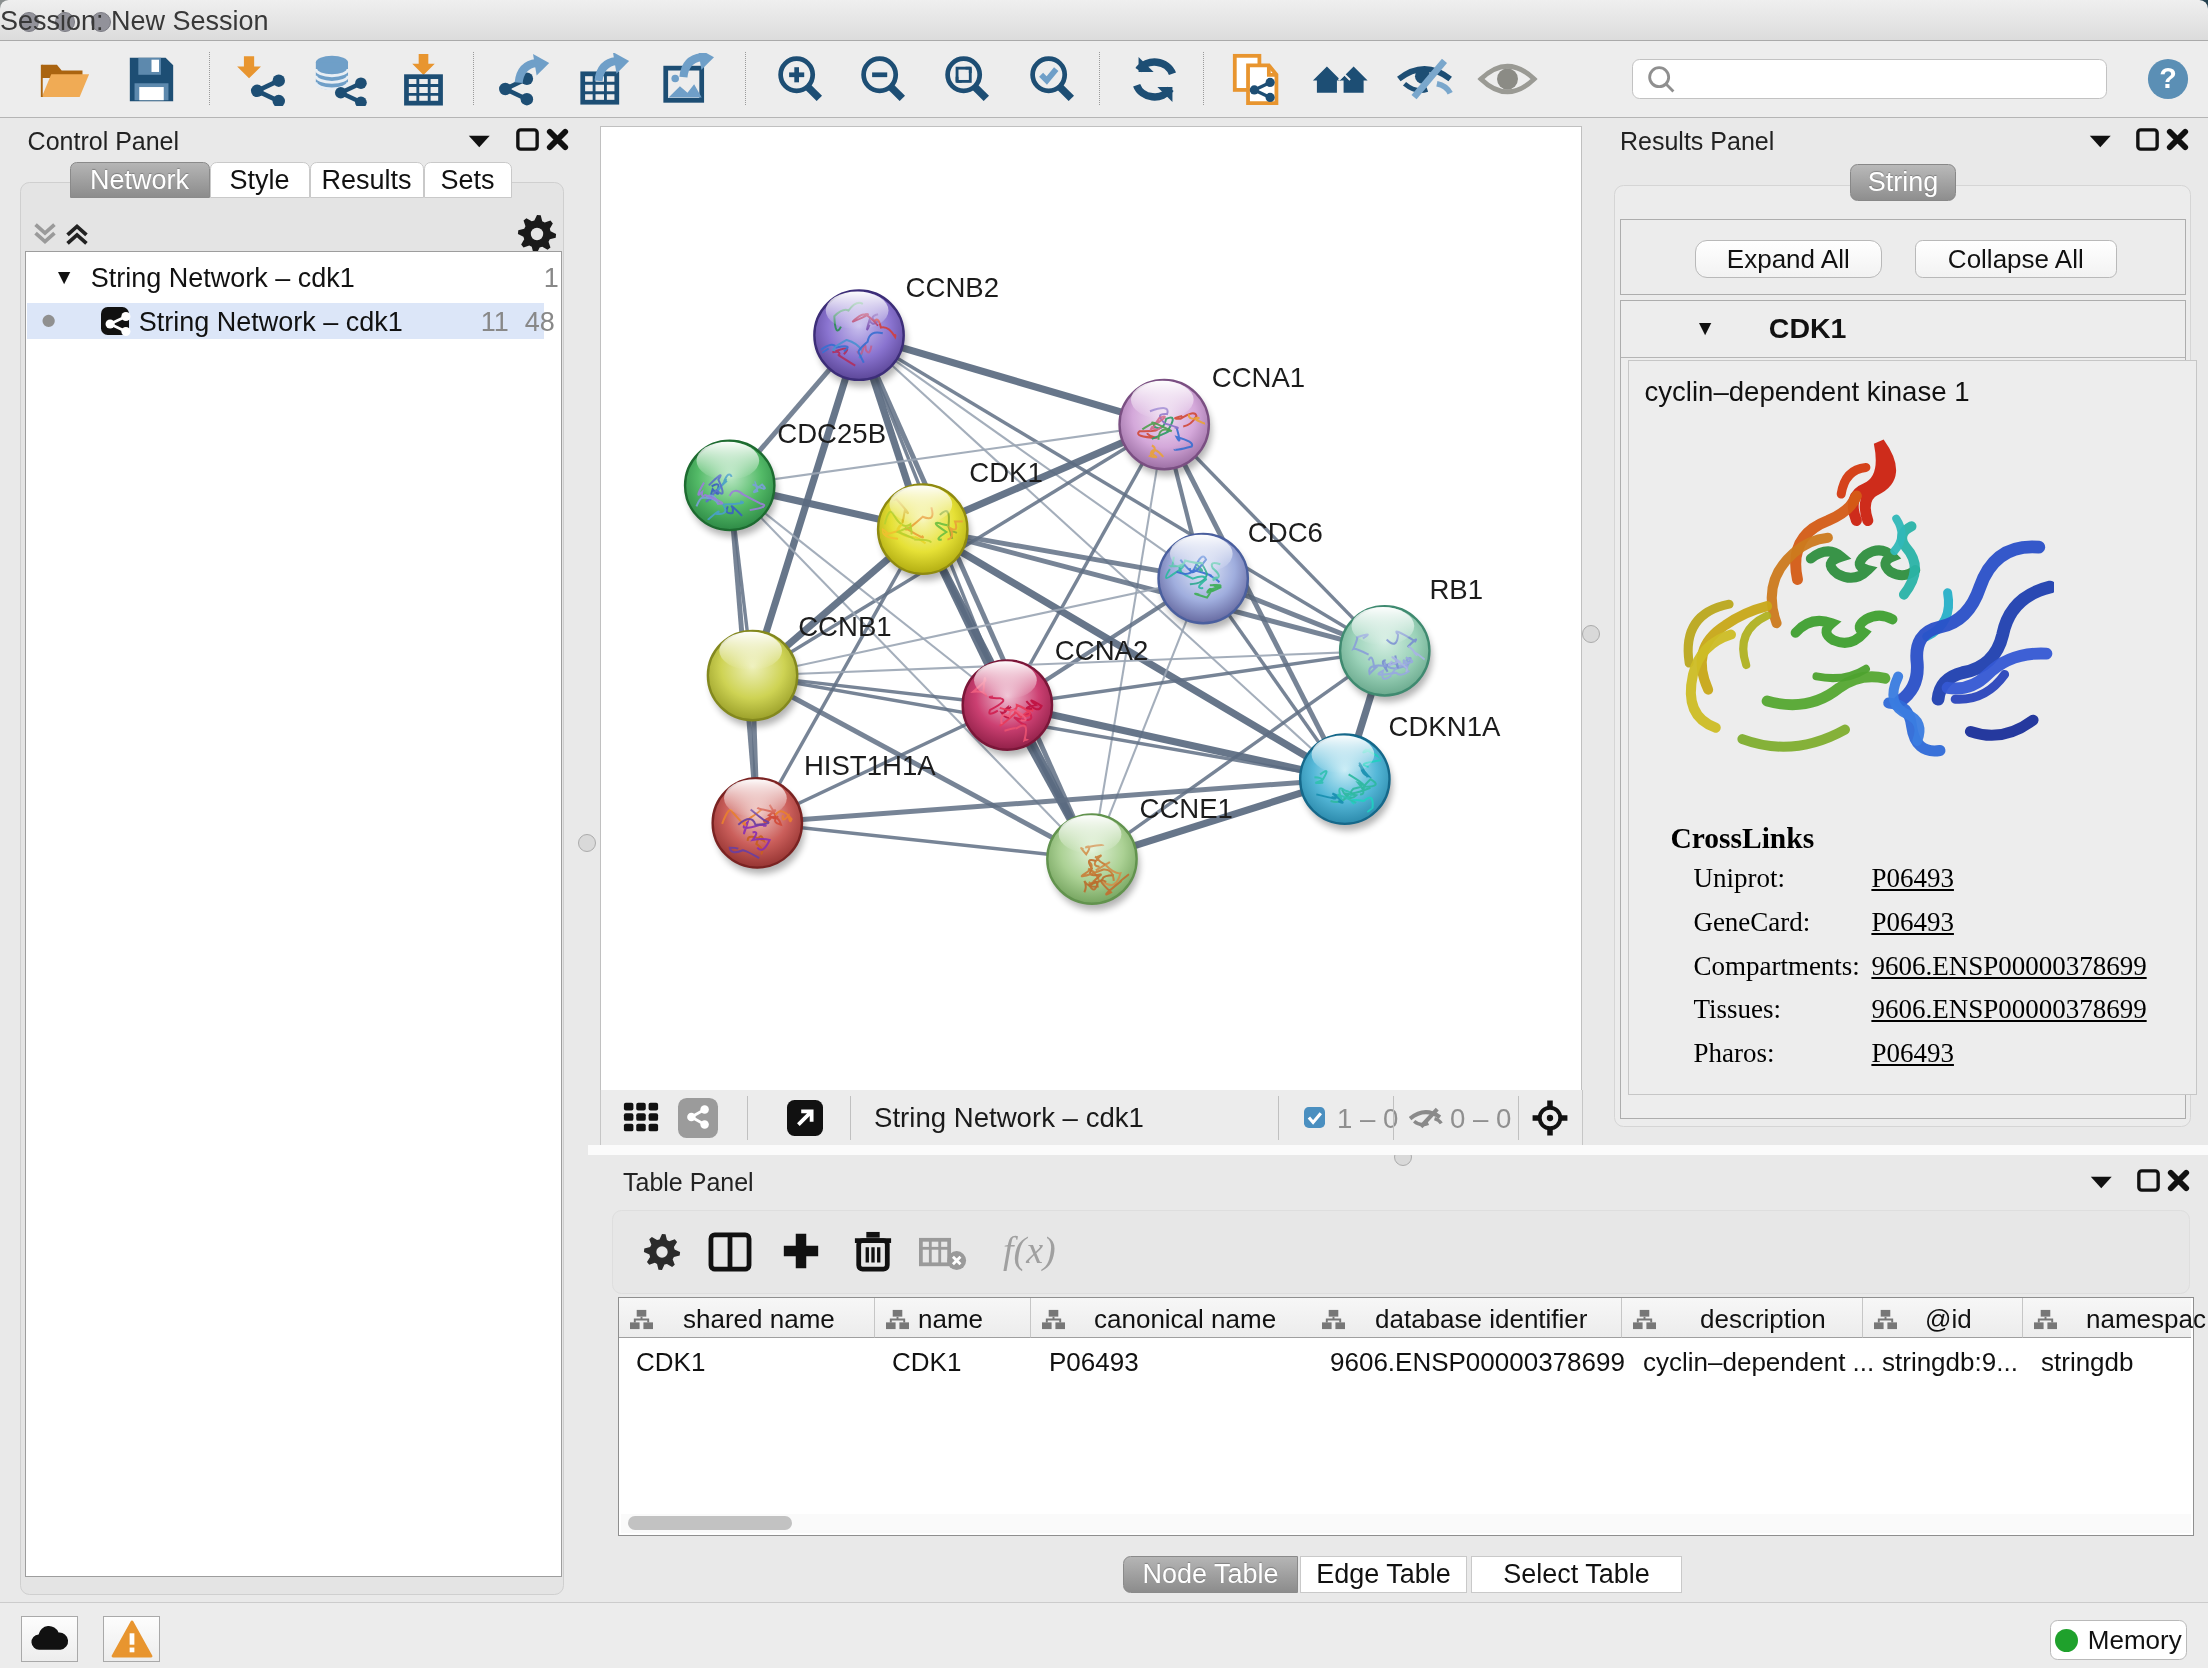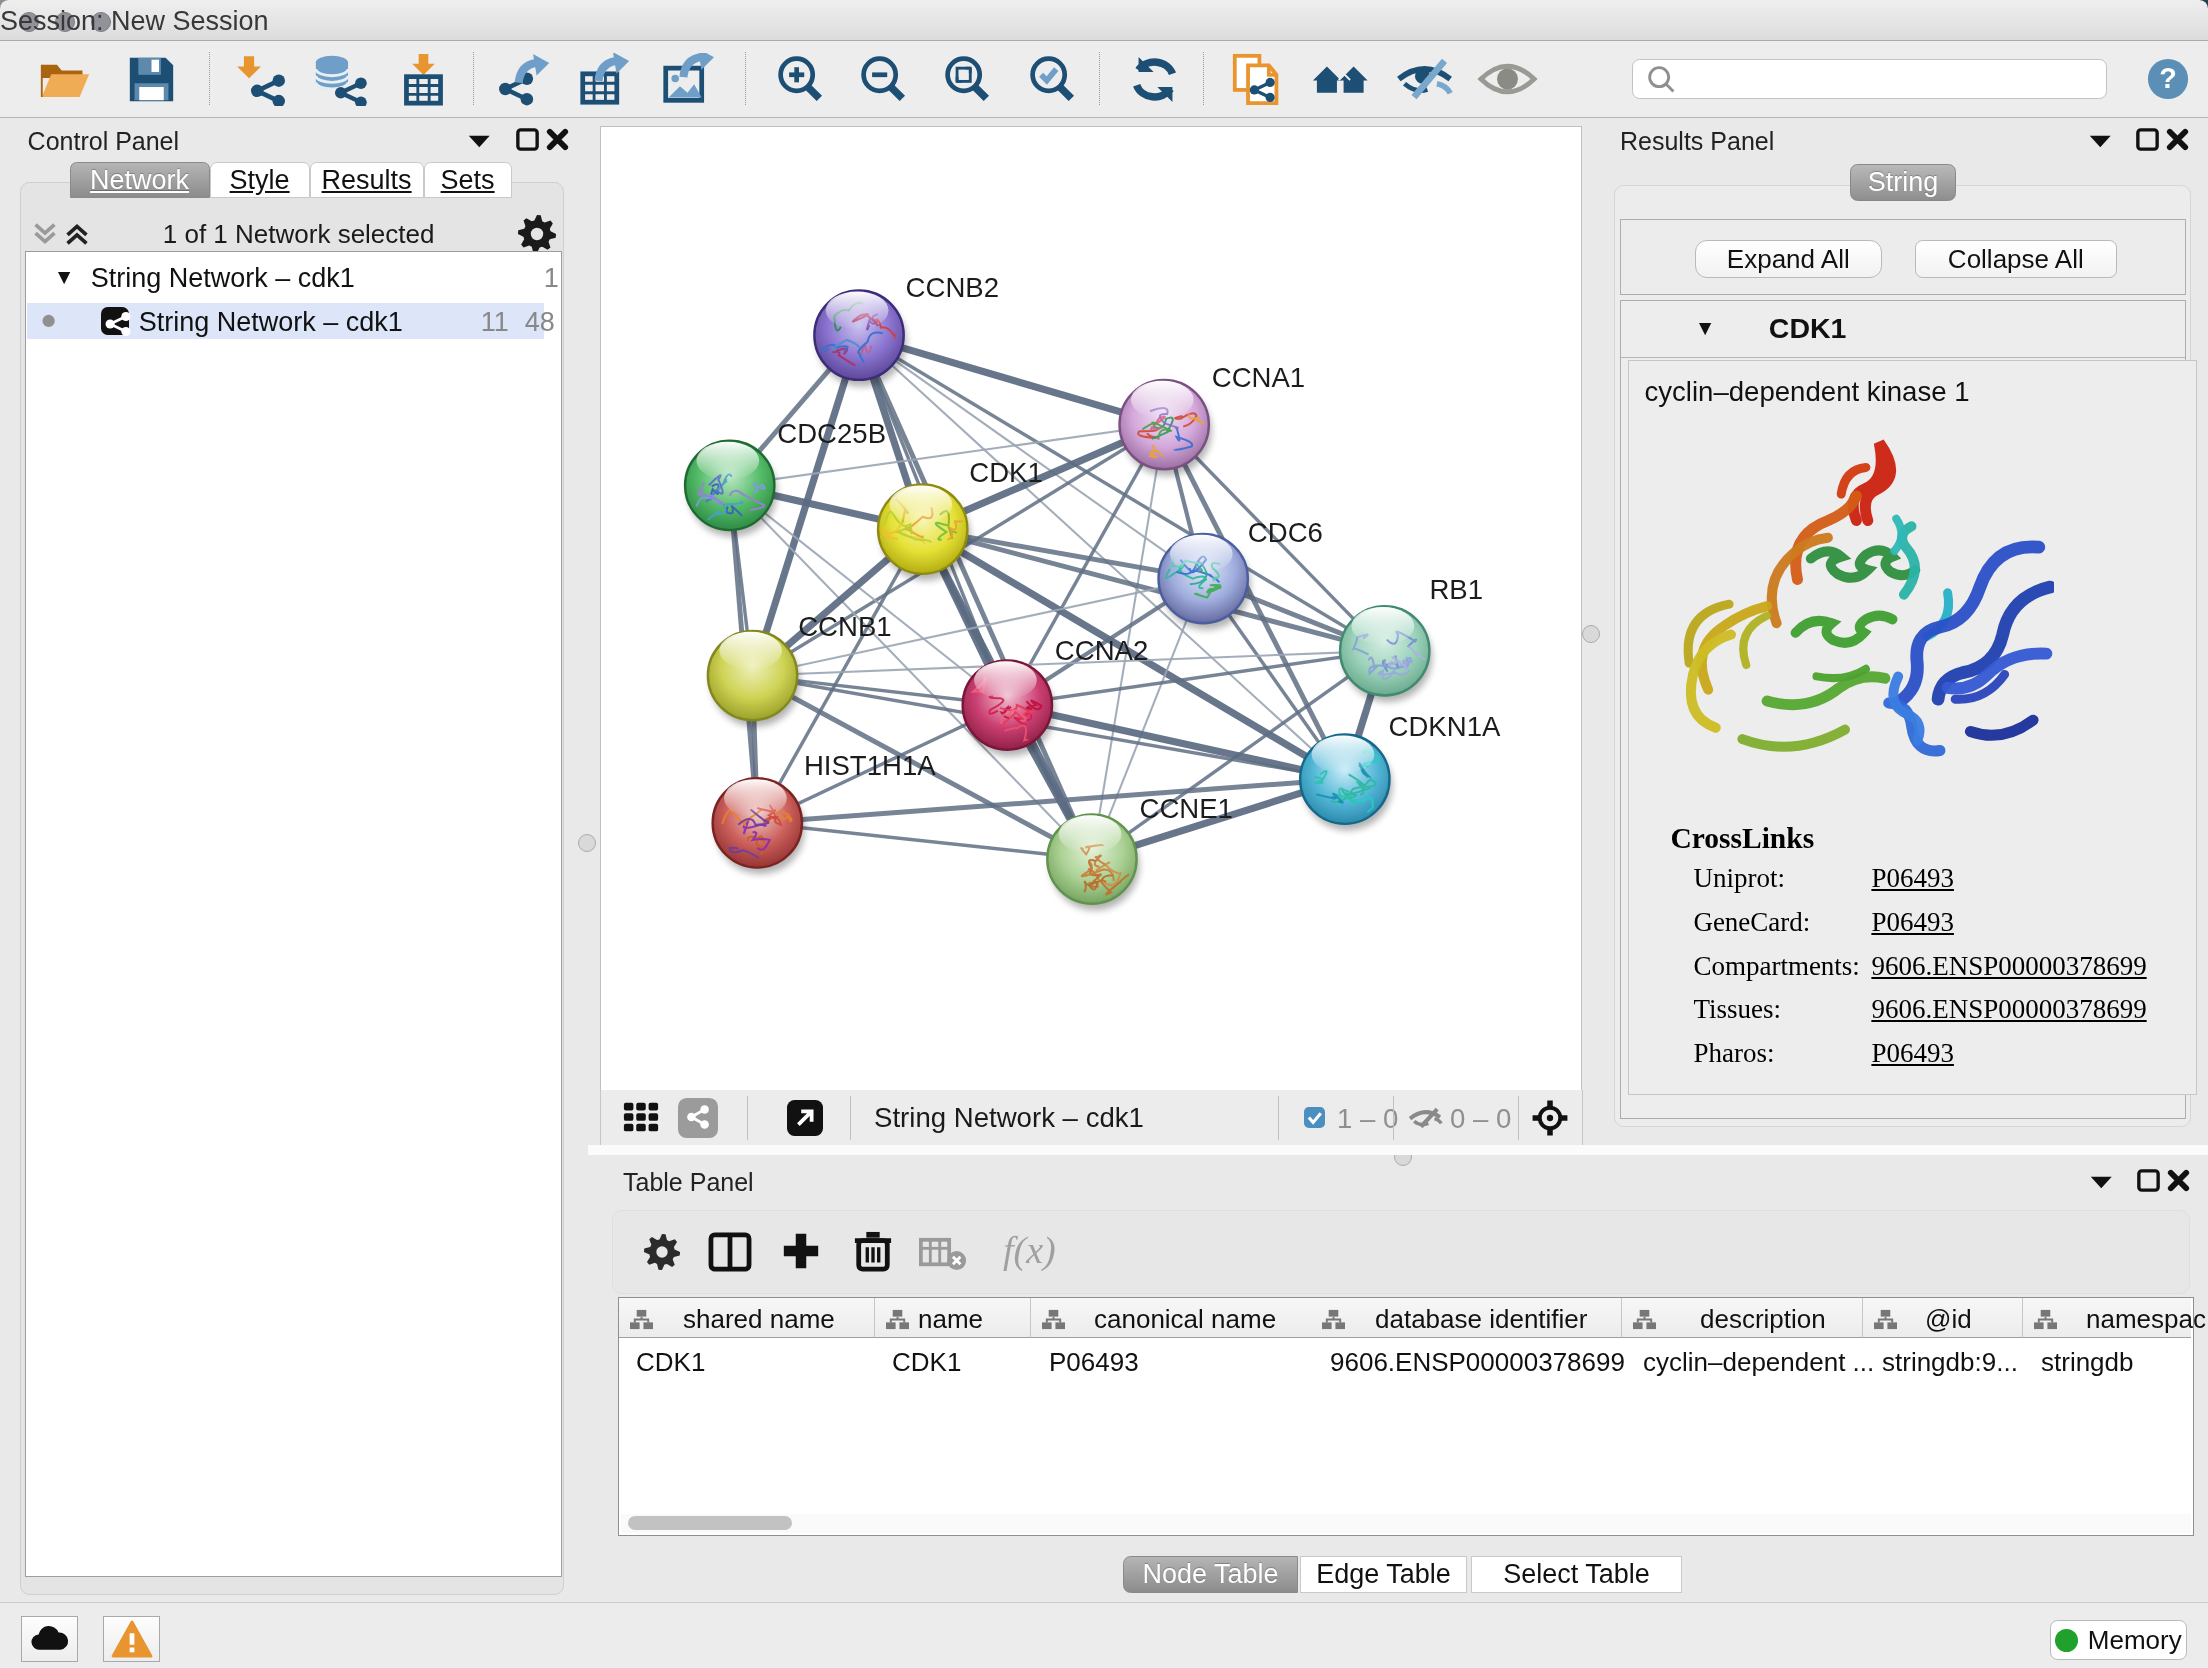--- a/index.html
+++ b/index.html
@@ -12,21 +12,21 @@
 
 
 #toolbar{left:0;top:41px;width:2208px;height:76px;background:#ededed;border-bottom:1px solid #b5b5b5;}
 .tbi{position:absolute;top:0;height:76px;display:flex;align-items:center;justify-content:center;}
 .tsep{position:absolute;top:11.4px;height:53px;border-left:1.9px dotted #9a9a9a;width:0;}
 #searchbox{position:absolute;left:1632px;top:18px;width:473px;height:38px;background:#fff;border:1px solid #c2c2c2;border-radius:7.6px;}
 
 .ptitle{font-size:25px;color:#222;}
 
 #cpanel{left:7.6px;top:118px;width:561px;height:1483px;}
-.tab{position:absolute;top:44px;height:36px;border:1px solid #c9c9c9;background:#fff;border-radius:6.7px 6.7px 0 0;font-size:27px;color:#111;display:flex;align-items:center;justify-content:center;box-sizing:border-box;text-decoration:underline;}
+.tab{position:absolute;top:44px;height:36px;border:1px solid #c9c9c9;background:#fff;border-radius:6.7px 6.7px 0 0;font-size:27px;color:#111;display:flex;align-items:center;justify-content:center;box-sizing:border-box;}
 .tabsel{background:linear-gradient(#b5b5b5,#8c8c8c);color:#fff;border-color:#8a8a8a;text-shadow:0 -1px 1px rgba(0,0,0,.25);}
 #cpbody{position:absolute;left:12.4px;top:64px;width:542px;height:1411px;background:#e4e4e4;border:1px solid #cfcfcf;border-radius:9.5px;}
 #cptree{position:absolute;left:3.8px;top:68px;width:535px;height:1324px;background:#fff;border:1px solid #9d9d9d;}
 .trow{position:absolute;left:1px;width:517px;height:43px;font-size:27px;color:#111;}
 
 #netcanvas{left:600px;top:126px;width:980px;height:964px;background:#fff;border:1px solid #c0c0c0;}
 #netstatus{left:600px;top:1090px;width:981px;height:55px;background:#ececec;border:1px solid #c6c6c6;border-top:none;}
 .nsep{position:absolute;top:5.7px;height:44px;border-left:1px solid #c0c0c0;width:0;}
 
 #rpanel{left:1590px;top:118px;width:618px;height:1028px;}
@@ -267,21 +267,20 @@
       <div style="position:absolute;left:6.7px;top:34px;"><svg width="34" height="34" viewBox="0 0 36 36">
             <path d="M8 8 l10 9 10 -9 M8 17 l10 9 10 -9" fill="none" stroke="#9a9a9a" stroke-width="4"></path>
           </svg></div>
         <div style="position:absolute;left:39px;top:34px;"><svg width="34" height="34" viewBox="0 0 36 36">
             <path d="M8 28 l10 -9 10 9 M8 19 l10 -9 10 9" fill="none" stroke="#222" stroke-width="4"></path>
           </svg></div>
         <div style="position:absolute;left:495px;top:30px;"><svg width="42" height="42" viewBox="0 0 44 44">
             <path d="M42.0 22.0 L41.6 25.9 L35.4 27.5 L34.1 30.1 L36.1 36.1 L33.1 38.6 L27.5 35.4 L24.8 36.2 L22.0 42.0 L18.1 41.6 L16.5 35.4 L13.9 34.1 L7.9 36.1 L5.4 33.1 L8.6 27.5 L7.8 24.8 L2.0 22.0 L2.4 18.1 L8.6 16.5 L9.9 13.9 L7.9 7.9 L10.9 5.4 L16.5 8.6 L19.2 7.8 L22.0 2.0 L25.9 2.4 L27.5 8.6 L30.1 9.9 L36.1 7.9 L38.6 10.9 L35.4 16.5 L36.2 19.2 Z" fill="#1a1a1a"></path>
             <circle cx="22" cy="22" r="6.5" fill="#e4e4e4"></circle>
           </svg></div>
-      <div style="position:absolute;left:0;top:36px;width:100%;text-align:center;text-indent:13.3px;font-size:26px;color:#1a1a1a;">1 of 1 Network selected</div>
     </div>
     <div id="cptree">
       <div class="trow" style="top:11.4px;">
         <span style="position:absolute;left:27px;top:1.9px;font-size:21px;">▼</span>
         <span style="position:absolute;left:64px;top:0;">String Network – cdk1</span>
         <span style="position:absolute;left:517px;top:0;color:#888;">1</span>
       </div>
       <div class="trow" style="top:51px;background:#dce6f8;height:36px;">
         <span style="position:absolute;left:13.3px;top:0px;color:#909090;font-size:28.5px;">●</span>
         <span style="position:absolute;left:74px;top:3.8px;width:28.5px;height:28.5px;background:#111;border-radius:6.7px;display:inline-block;"><svg width="34" height="34" viewBox="0 0 36 36">

